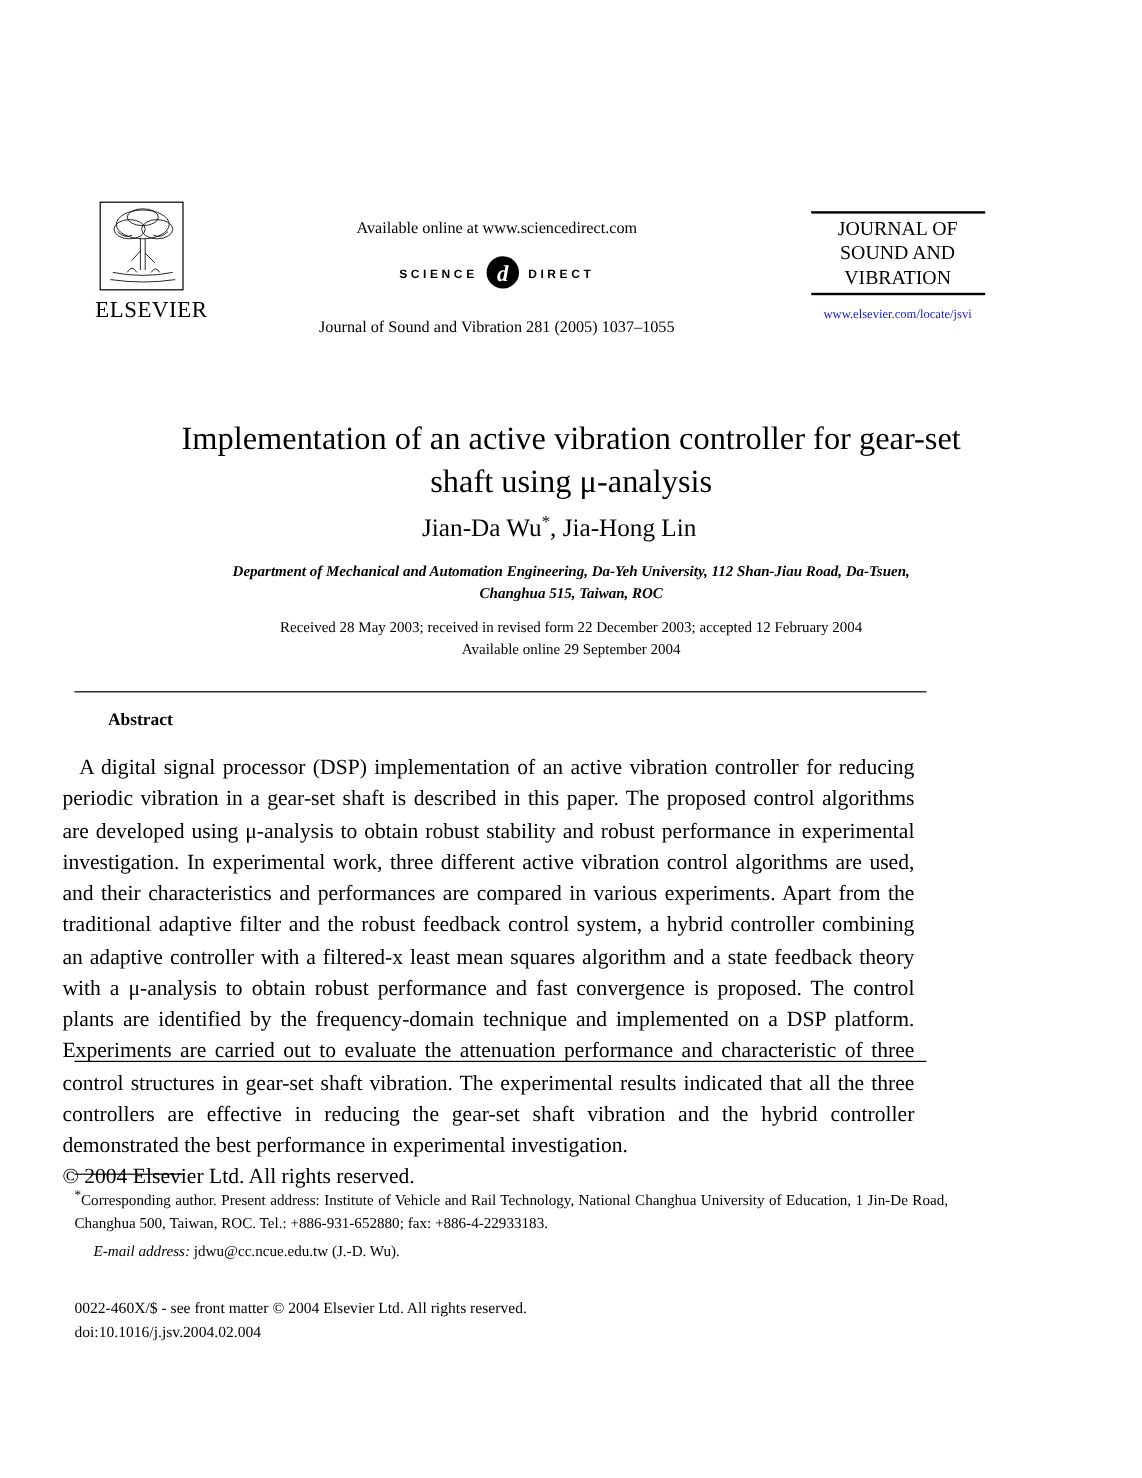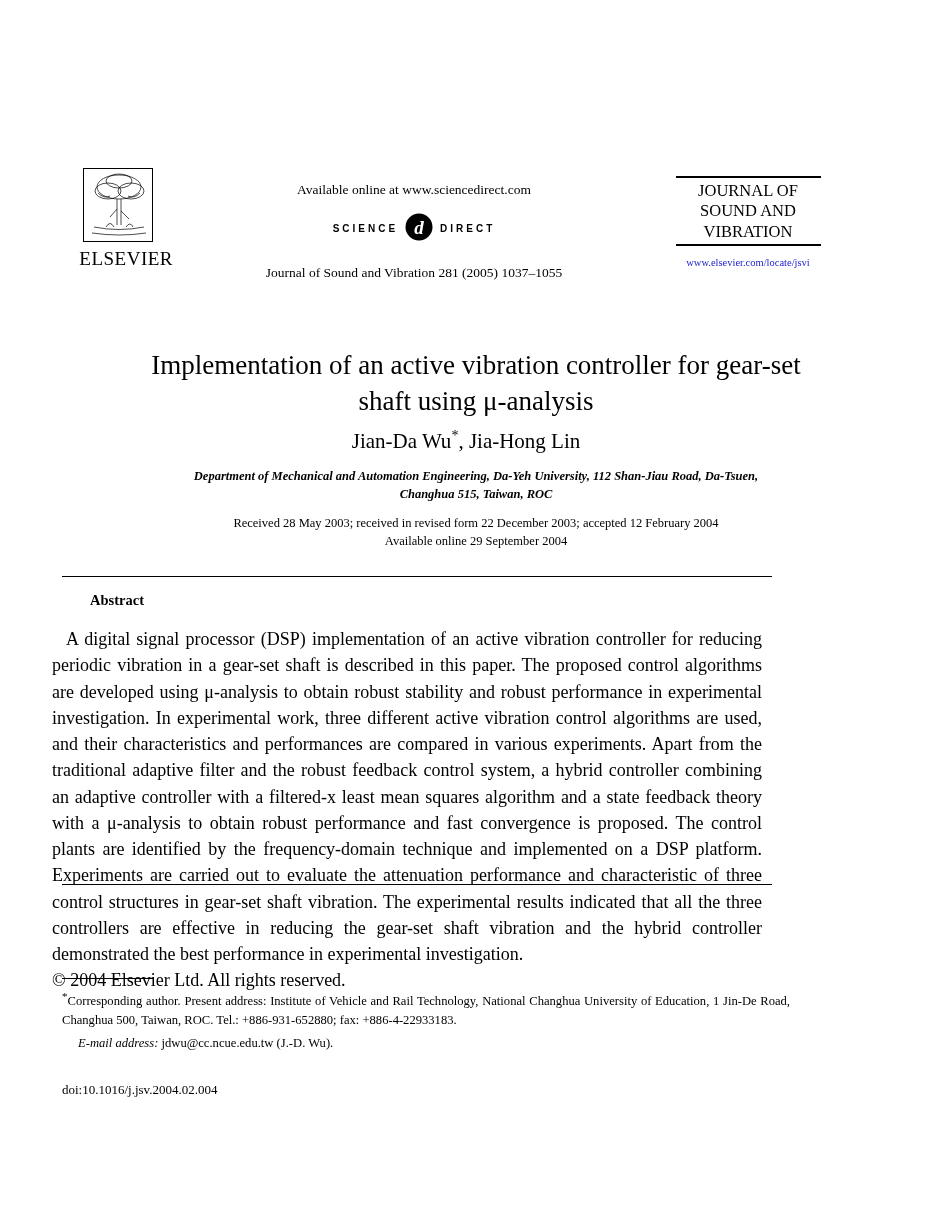--- a/index.html
+++ b/index.html
@@ -330,16 +330,17 @@
 
   <div id="rule-foot"></div>
   <div class="footnote">
     <sup>*</sup><span>Corresponding author. Present address: Institute of Vehicle and Rail Technology, National Changhua University of Education, 1 Jin-De Road, Changhua 500, Taiwan, ROC. Tel.: +886-931-652880; fax: +886-4-22933183.</span>
   </div>
   <div class="email-line">
     <i>E-mail address:</i>
     <span>jdwu@cc.ncue.edu.tw (J.-D. Wu).</span>
   </div>
   <div class="imprint">
+    <div class="mono-small">0022-460X/$ - see front matter © 2004 Elsevier Ltd. All rights reserved.</div>
     <div class="mono-small">doi:10.1016/j.jsv.2004.02.004</div>
   </div>
 
 </div>
 
 </body></html>

